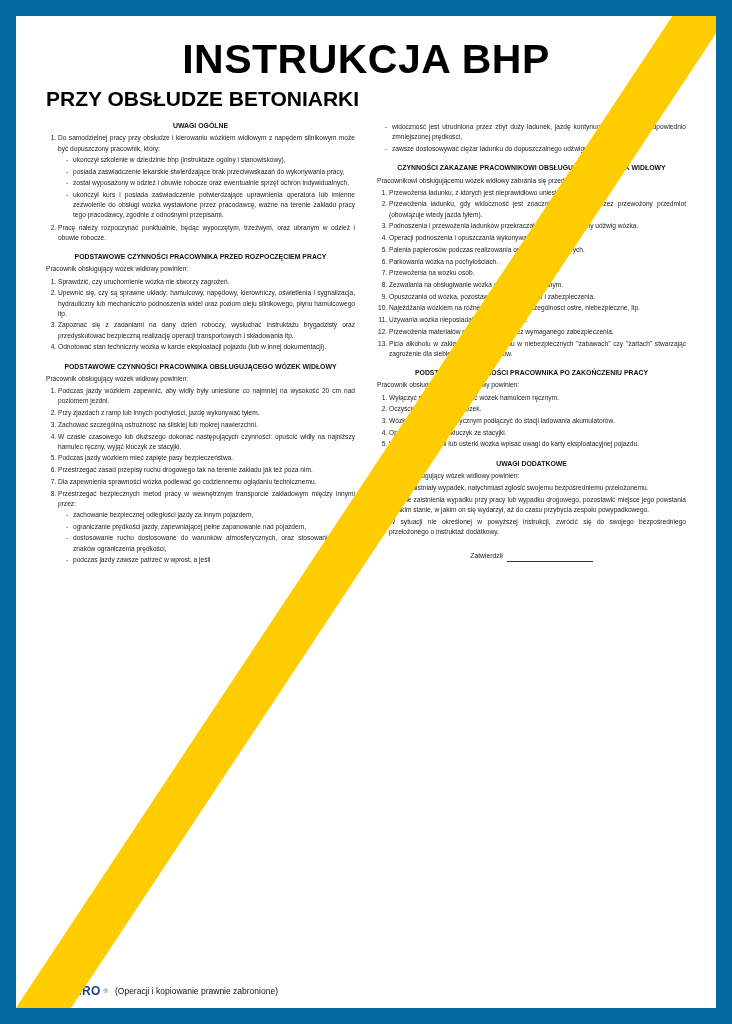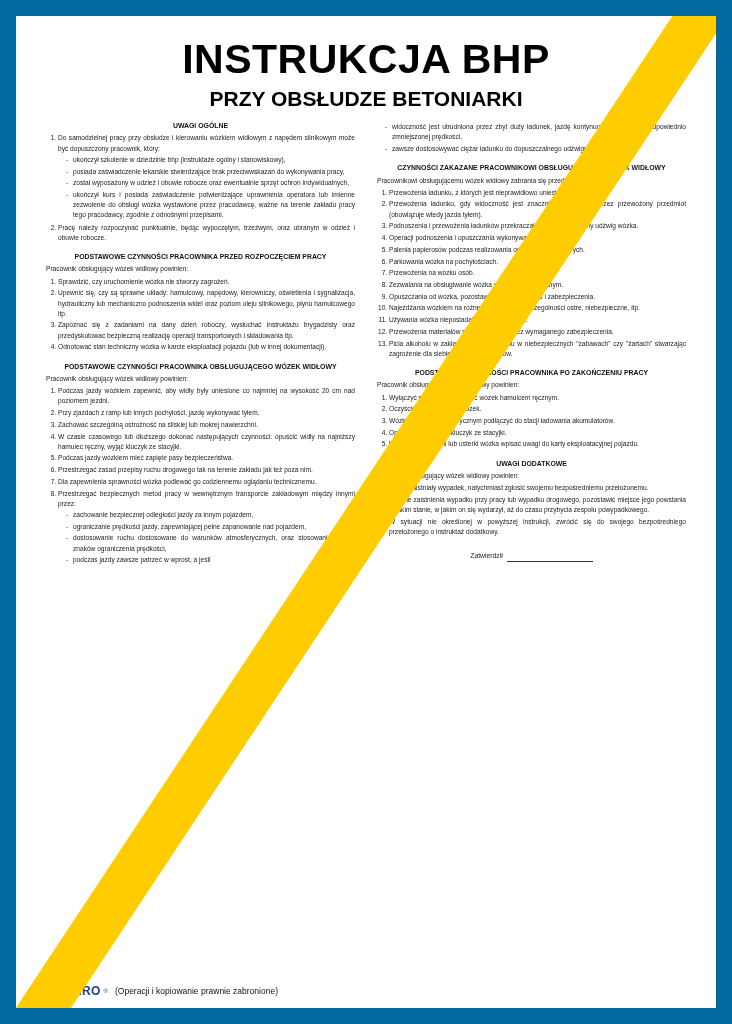--- a/index.html
+++ b/index.html
@@ -54,21 +54,21 @@
   .title-main {
     text-align: center;
     font-size: 41px;
     font-weight: bold;
     letter-spacing: 0.5px;
     color: #000;
     line-height: 1.05;
     margin: 4px 0 0 0;
   }
   .title-sub {
-    text-align: center;
+    text-align: left;
     font-size: 21px;
     font-weight: bold;
     color: #000;
     margin: 6px 0 10px 0;
   }
 
   
   .columns {
     display: flex;
     gap: 22px;

